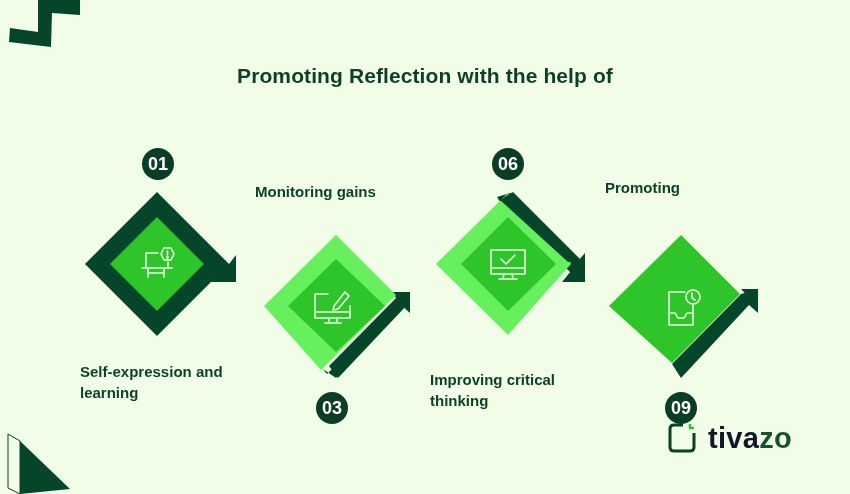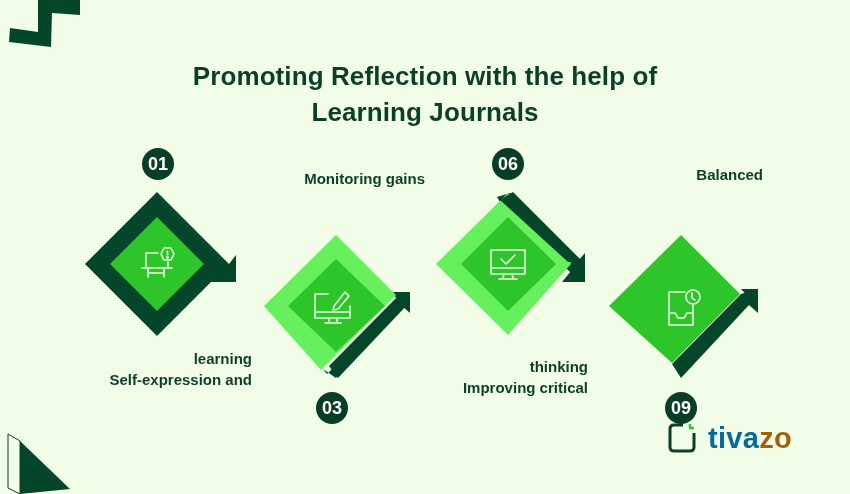--- a/index.html
+++ b/index.html
@@ -1,24 +1,24 @@
 <!DOCTYPE html>
 <html><head>
 <meta charset="utf-8">
 <style>
   html, body { margin:0; padding:0; }
   body { width:850px; height:494px; background:#f1fde6; position:relative; overflow:hidden; font-family:"Liberation Sans", "DejaVu Sans", sans-serif; color:#0d3d27; }
-  .title { position:absolute; left:0; top:58px; width:850px; text-align:center; font-weight:700; font-size:26px; line-height:36px; color:#0b3f27; letter-spacing:0.1px; }
-  .label { position:absolute; text-align:right; font-weight:700; font-size:15px; line-height:21px; color:#0b3f27; }
+  .title { position:absolute; left:0; top:58px; width:850px; text-align:center; font-weight:700; font-size:21px; line-height:36px; color:#0b3f27; letter-spacing:0.1px; }
+  .label { position:absolute; text-align:left; font-weight:700; font-size:15px; line-height:21px; color:#0b3f27;margin-top:13px; }
   .badge { position:absolute; width:32px; height:32px; border-radius:50%; background:#0a3d26; color:#fff; font-weight:700; font-size:18px; line-height:32px; text-align:center; }
   svg.stage { position:absolute; left:0; top:0; }
   .logo { position:absolute; left:668px; top:420px; display:flex; align-items:center; }
   .logo-text { font-weight:700; font-size:29px; letter-spacing:0.3px; line-height:32px; }
-  .logo-a { color:#0369a1; }
-  .logo-b { color:#a16207; }
+  .logo-a { color:#0f172a; }
+  .logo-b { color:#14532d; }
 </style>
 </head>
 <body>
 
 <svg class="stage" width="850" height="494" viewBox="0 0 850 494">
 
   <g>
     <polygon points="42,0 80,0 80,15 52,13 51,47 9,42 10,28 38,32 38,0" fill="#05462b"></polygon>
   </g>
 
@@ -93,39 +93,38 @@
   </g>
 
   <g>
     <path d="M683,425 L674,425 Q670,425 670,429 L670,447 Q670,451 674,451 L690,451 Q694,451 694,447 L694,433" fill="none" stroke="#0b3f27" stroke-width="3"></path>
     <polyline points="690,424 690,428 694,428" fill="none" stroke="#2ec52a" stroke-width="2.5"></polyline>
   </g>
 </svg>
 
 <div class="title">
   <div>Promoting Reflection with the help of</div>
-  <div>Learning Journals</div>
 </div>
 
 <div class="badge" style="left:142px; top:148px;">01</div>
 <div class="badge" style="left:316px; top:392px;">03</div>
 <div class="badge" style="left:492px; top:148px;">06</div>
 <div class="badge" style="left:665px; top:392px;">09</div>
 
 <div class="label" style="left:80px; top:348px; width:172px;">
+  <div>Self-expression and</div>
   <div>learning</div>
-  <div>Self-expression and</div>
 </div>
 <div class="label" style="left:255px; top:168px; width:170px;">
   <div>Monitoring gains</div>
 </div>
 <div class="label" style="left:430px; top:356px; width:158px;">
+  <div>Improving critical</div>
   <div>thinking</div>
-  <div>Improving critical</div>
 </div>
 <div class="label" style="left:605px; top:164px; width:158px;">
-  <div>Balanced</div>
+  <div>Promoting</div>
 </div>
 
 <div class="logo" style="left:708px; top:422px;">
   <span class="logo-text logo-a">tiva</span>
     <span class="logo-text logo-b">zo</span>
 </div>
 
 </body></html>

